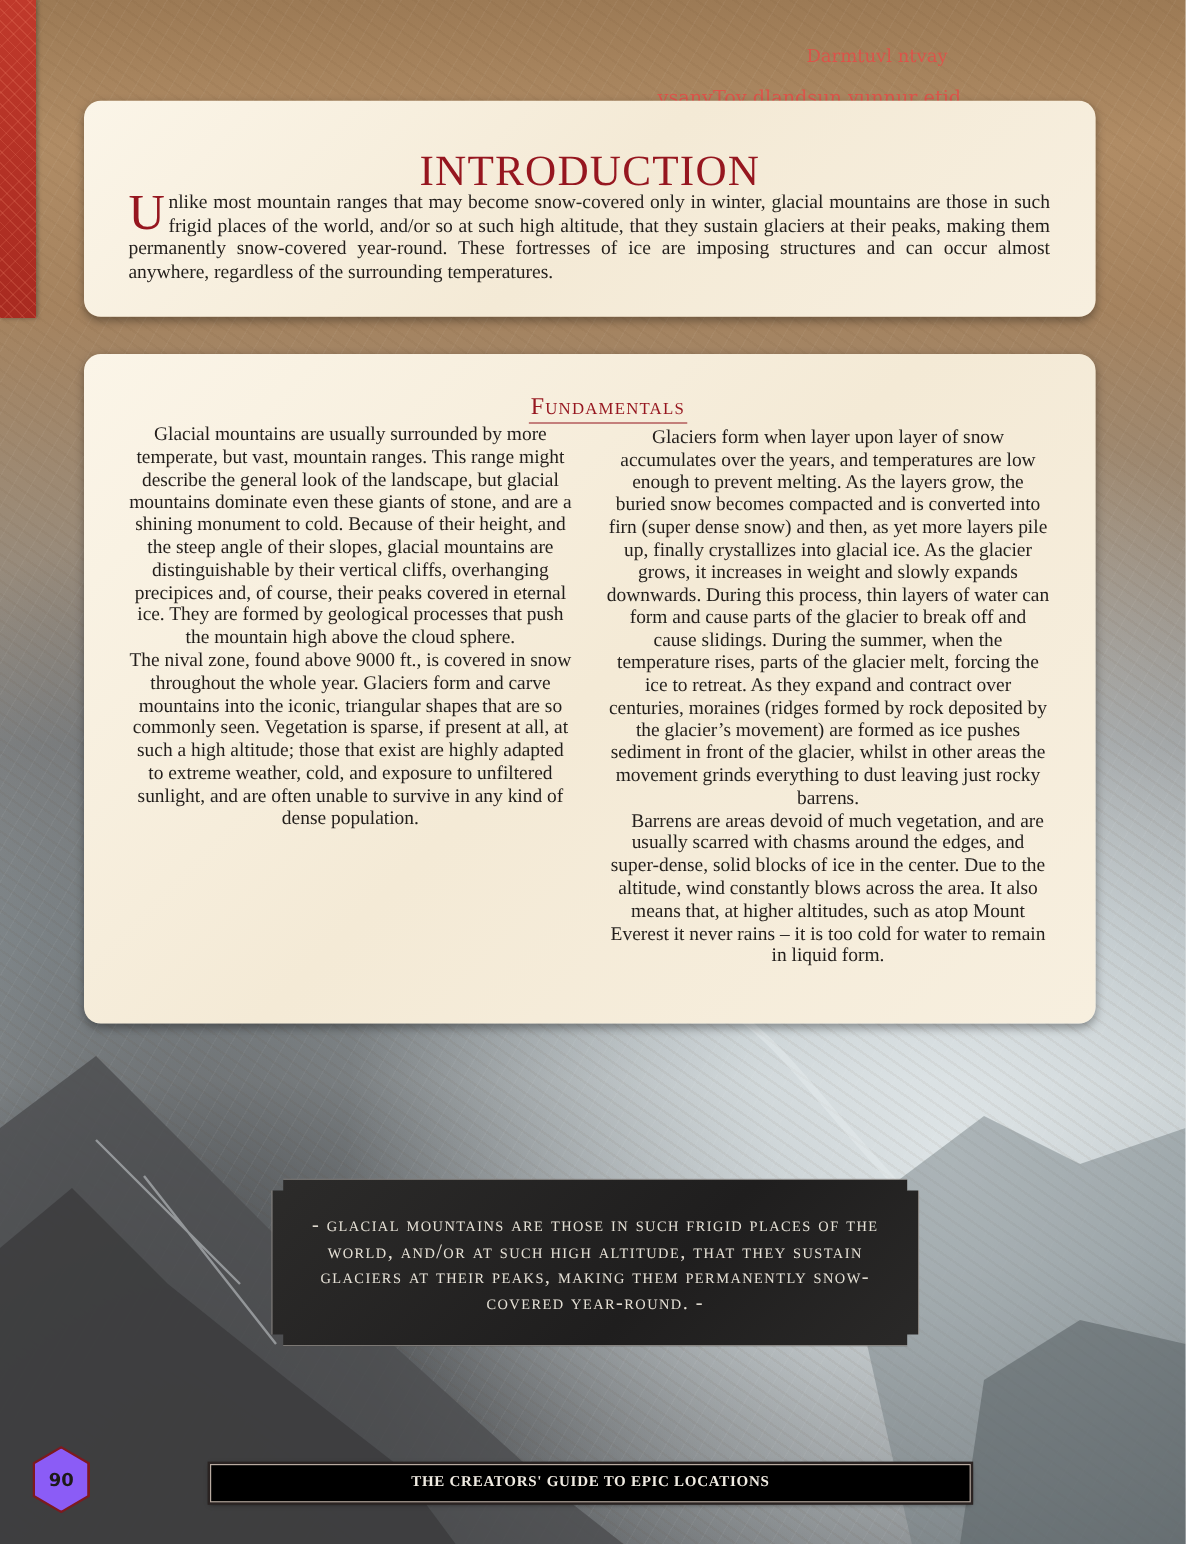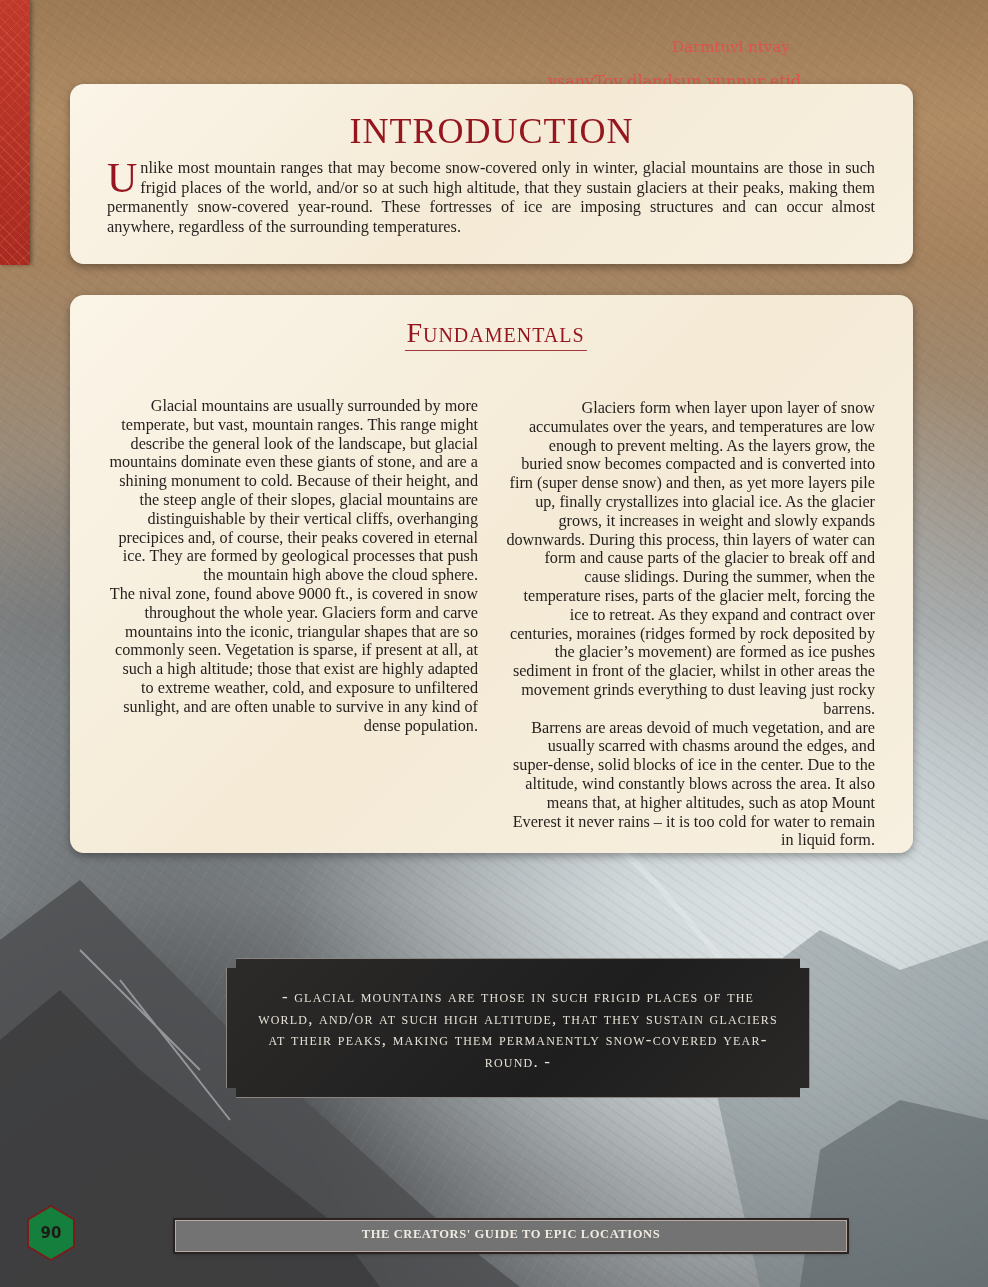--- a/index.html
+++ b/index.html
@@ -41,85 +41,83 @@
     background: linear-gradient(135deg, #fbf5e8 0%, #f4ead6 50%, #f7efdf 100%);
     border-radius: 14px;
     box-shadow: 0 3px 8px rgba(0,0,0,0.35);
     color: #231f1c;
   }
   .panel.intro { top: 84px; height: 180px; }
   .panel.fund { top: 295px; height: 558px; }
   .h1 {
     position: absolute; left: 0; right: 0; text-align: center;
     color: #96161f; font-family: "Liberation Serif", serif;
-    letter-spacing: 1px; margin: 4px; font-weight: normal;
+    letter-spacing: 1px; margin: 15px; font-weight: normal;
   }
   .intro .h1 { top: 22px; font-size: 36px; }
   .intro-text {
     position: absolute; left: 37px; right: 38px; top: 74px;
     font-family: "Liberation Serif", serif; font-size: 16.3px; line-height: 19.5px;
     text-align: justify;
   }
   .dropcap {
     float: left; font-size: 42px; line-height: 36px; color: #96161f;
     margin: 2px 3px 0 0; font-family: "Liberation Serif", serif;
   }
   .fund .h1 {
-    top: 18px; font-size: 28px; font-variant: small-caps;
+    top: 18px; font-size: 20px; font-variant: small-caps;
     left: 50%; right: auto; transform: translateX(-50%);
     border-bottom: 1.5px solid #a2373d; padding: 0 2px 1px;
   }
   .col {
     position: absolute; top: 58px;
     font-family: "Liberation Serif", serif; font-size: 16.2px; line-height: 18.8px;
-    text-align: right; color: #231f1c; margin-top: 44px;
+    text-align: center; color: #231f1c;
   }
   .col.left { left: 36px; width: 372px; }
   .col.right { left: 435px; width: 370px; top: 60px; }
   .col p { margin: 0; }
   .h2 {
     color: #96161f; font-variant: small-caps; font-size: 19px; letter-spacing: 0.5px;
     margin: 10px 0 0; font-weight: normal; line-height: 20px;
     font-family: "Liberation Serif", serif;
   }
   .col.right .h2 { margin-top: 0; }
   .indent { text-indent: 16px; }
   .quote-box {
-    position: absolute; left: 226px; top: 958px; width: 538px; height: 138px;
+    position: absolute; left: 226px; top: 982px; width: 538px; height: 138px;
     background: linear-gradient(135deg, #2c2b2a, #1f1e1e 60%, #2a2928);
     box-shadow: 0 2px 6px rgba(0,0,0,0.5);
     clip-path: polygon(10px 0, calc(100% - 10px) 0, calc(100% - 10px) 10px, 100% 10px,
                        100% calc(100% - 10px), calc(100% - 10px) calc(100% - 10px), calc(100% - 10px) 100%,
                        10px 100%, 10px calc(100% - 10px), 0 calc(100% - 10px), 0 10px, 10px 10px);
     border: 1px solid #8a8580;
-    padding-left: 44px;
   }
   .quote-text {
     position: absolute; left: 30px; right: 30px; top: 27px;
     color: #e6e1d6; text-align: center; font-family: "Liberation Serif", serif;
     font-variant: small-caps; text-transform: lowercase; font-size: 17px;
     line-height: 21.5px; letter-spacing: 1.2px;
   }
   .page-hex {
     position: absolute; left: 27px; top: 1205px; width: 48px; height: 56px;
     background: #7d1a1e;
     clip-path: polygon(50% 0, 100% 25%, 100% 75%, 50% 100%, 0 75%, 0 25%);
   }
   .page-hex-inner {
     position: absolute; left: 2px; top: 2px; right: 2px; bottom: 2px;
-    background: #15803d;
+    background: #8b5cf6;
     clip-path: polygon(50% 0, 100% 25%, 100% 75%, 50% 100%, 0 75%, 0 25%);
     display: flex; align-items: center; justify-content: center;
     font-family: "DejaVu Sans", sans-serif; font-weight: bold; font-size: 15px; color: #1d1a18;
   }
   .footer-bar {
     position: absolute; left: 175px; top: 1220px; width: 632px; height: 30px;
-    background: #737373; border: 1px solid #b8aaa0;
+    background: #000000; border: 1px solid #b8aaa0;
     box-shadow: 0 0 0 2px #2a2322, 0 1px 4px rgba(0,0,0,0.6);
-    padding-left: 38px;
   }
   .footer-text {
     position: absolute; left: 0; right: 0; top: 6px; text-align: center;
     color: #f0ebe2; font-family: "Liberation Serif", serif; font-weight: bold;
     font-size: 12.5px; letter-spacing: 0.6px;
   }
 </style>
 </head>
 <body>
 

